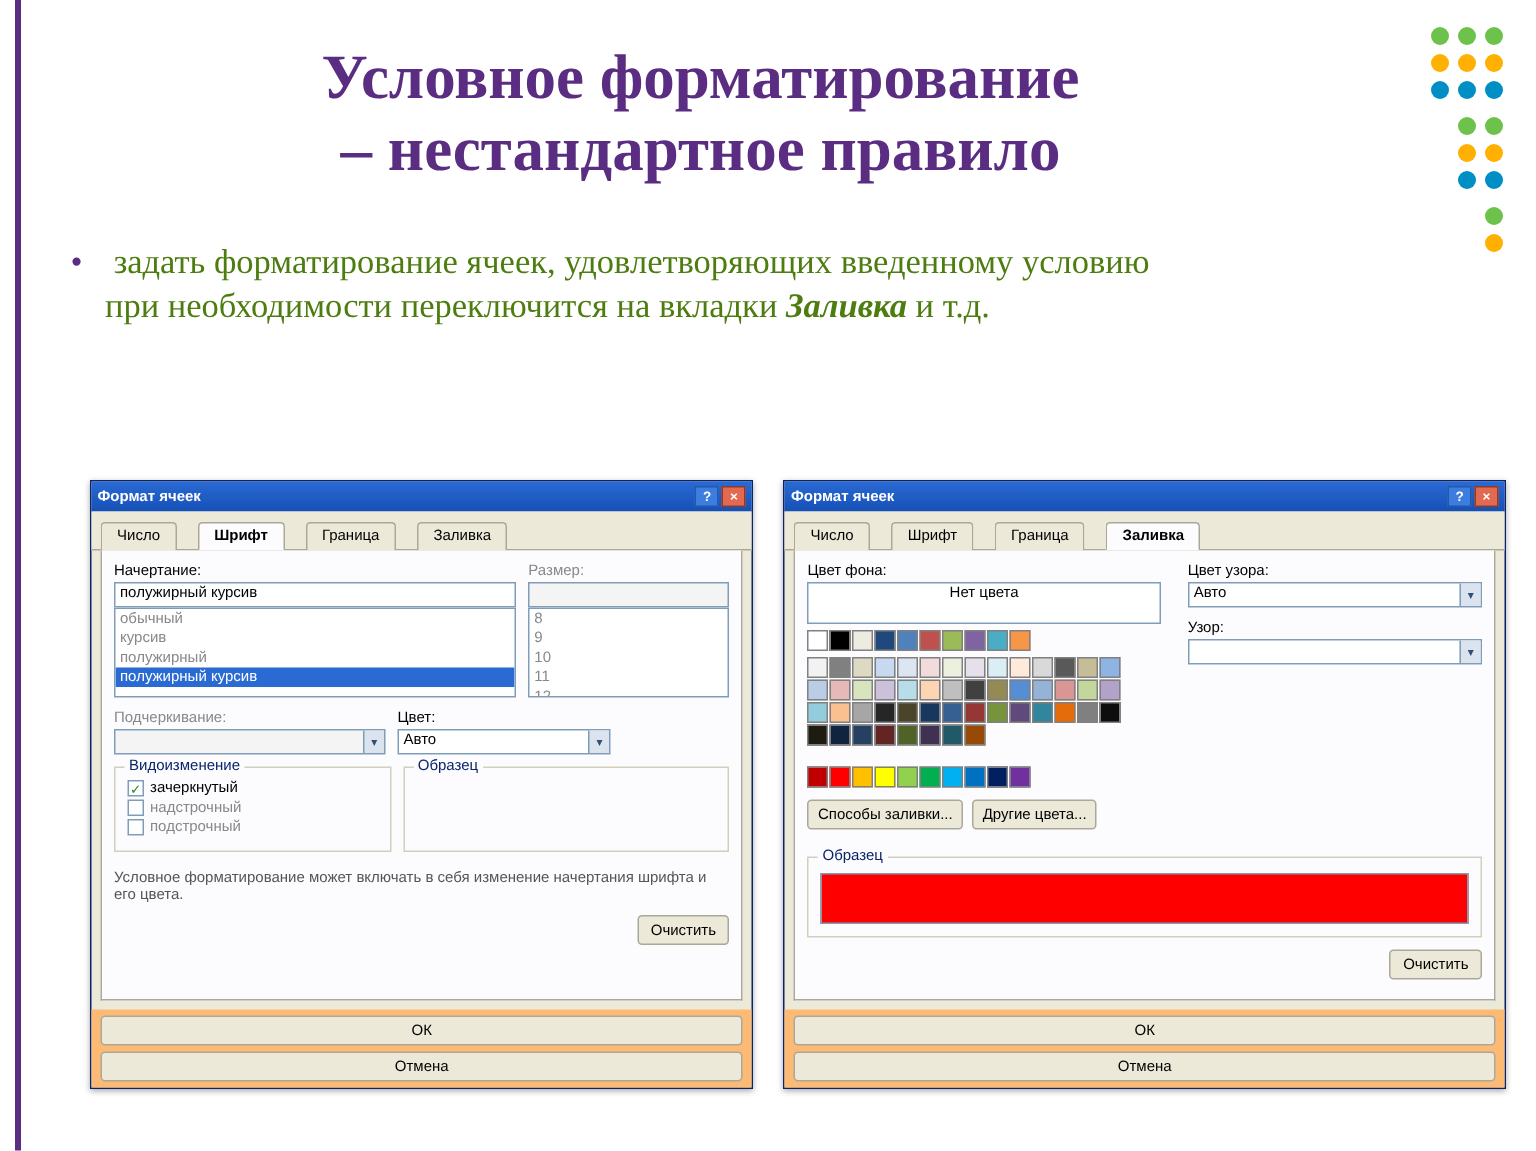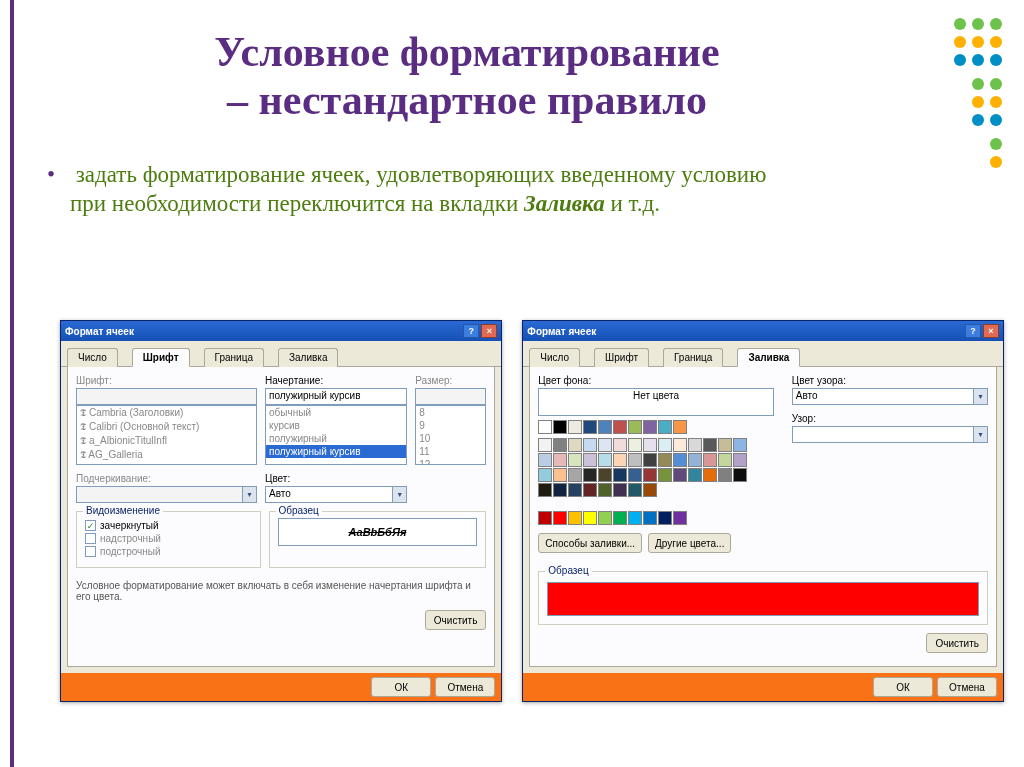--- a/index.html
+++ b/index.html
@@ -182,21 +182,22 @@
   .chk { display:flex; align-items:center; gap:4px; font-size:10px; color:#888; margin:2px 0;}
   .chk .box { width:11px; height:11px; border:1px solid #7f9db9; background:#fff; font-size:9px; text-align:center; line-height:10px; color:#2b8a2b;}
   .sample {
     border:1px solid #7f9db9; height:28px; background:#fff;
     display:flex; align-items:center; justify-content:center;
     font-style:italic; font-weight:bold; font-size:11px; text-decoration:line-through;
   }
   .note { font-size:10px; color:#555; margin-top:12px; }
   .dlg-buttons {
     display:flex; justify-content:flex-end; gap:4px; padding:4px 6px;
-    background:#f97316;
+    background:#fdba74;
+    flex-direction:column;
   }
   .btn {
     min-width:60px; height:20px;
     border:1px solid #aca899;
     background:#ece9d8;
     font-size:10px;
     border-radius:3px;
     padding:0 8px;
     display:inline-flex; align-items:center; justify-content:center;
   }
@@ -269,31 +270,20 @@
       <span class="winbtn">×</span>
     </div>
     <div class="tabrow">
       <div class="tab">Число</div>
       <div class="tab active">Шрифт</div>
       <div class="tab">Граница</div>
       <div class="tab">Заливка</div>
     </div>
     <div class="pane">
       <div class="row3">
-        <div class="col" style="flex:1.4">
-          <span class="lbl muted">Шрифт:</span>
-          <div class="textbox muted" style="background:#f4f4f4"></div>
-          <div class="listbox" id="fontlist">
-              <div class="item">𝕿 Cambria (Заголовки)</div>
-              <div class="item">𝕿 Calibri (Основной текст)</div>
-              <div class="item">𝕿 a_AlbionicTitulInfl</div>
-              <div class="item">𝕿 AG_Galleria</div>
-              <div class="item">𝕿 AgGloria</div>
-            </div>
-        </div>
         <div class="col" style="flex:1.1">
           <span class="lbl">Начертание:</span>
           <div class="textbox">полужирный курсив</div>
           <div class="listbox" id="stylelist">
               <div class="item">обычный</div>
               <div class="item">курсив</div>
               <div class="item">полужирный</div>
               <div class="item sel">полужирный курсив</div>
             </div>
         </div>
@@ -335,21 +325,20 @@
               <span class="box"></span>
               <span>надстрочный</span>
             </div>
           <div class="chk">
               <span class="box"></span>
               <span>подстрочный</span>
             </div>
         </div>
         <div class="group" style="flex:1.2">
           <span class="legend">Образец</span>
-          <div class="sample">АаВbБбЯя</div>
         </div>
       </div>
 
       <div class="note">Условное форматирование может включать в себя изменение начертания шрифта и его цвета.</div>
 
       <div class="clearbtn-row">
         <div class="btn">Очистить</div>
       </div>
     </div>
     <div class="dlg-buttons">

